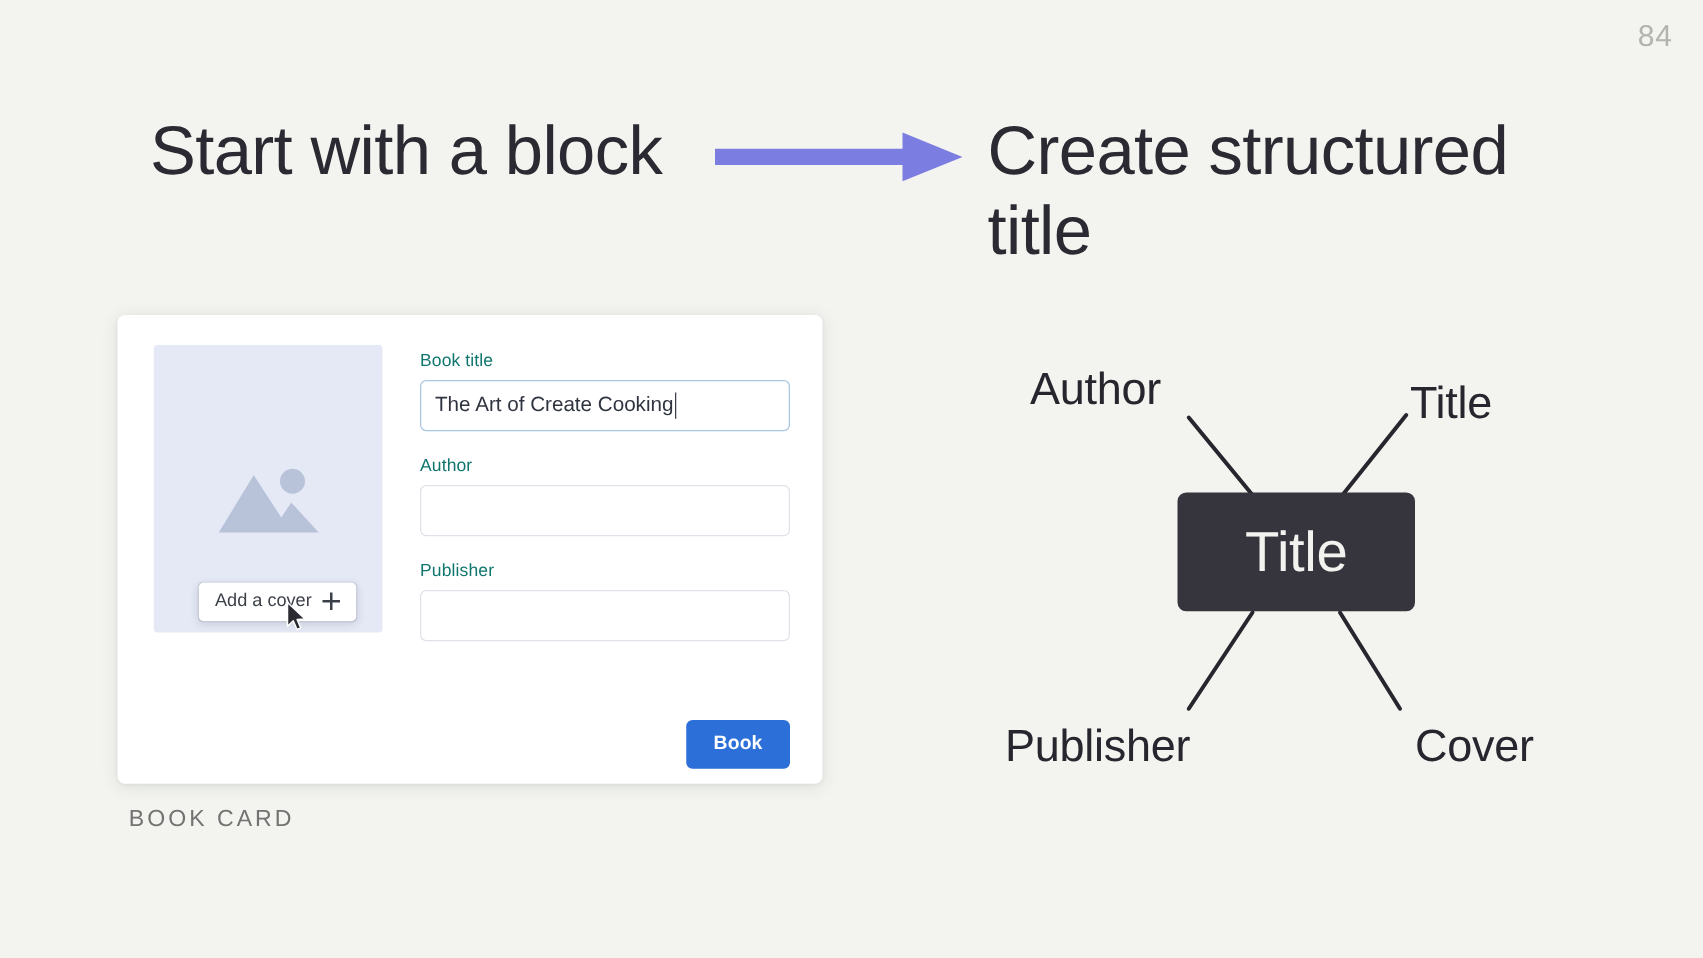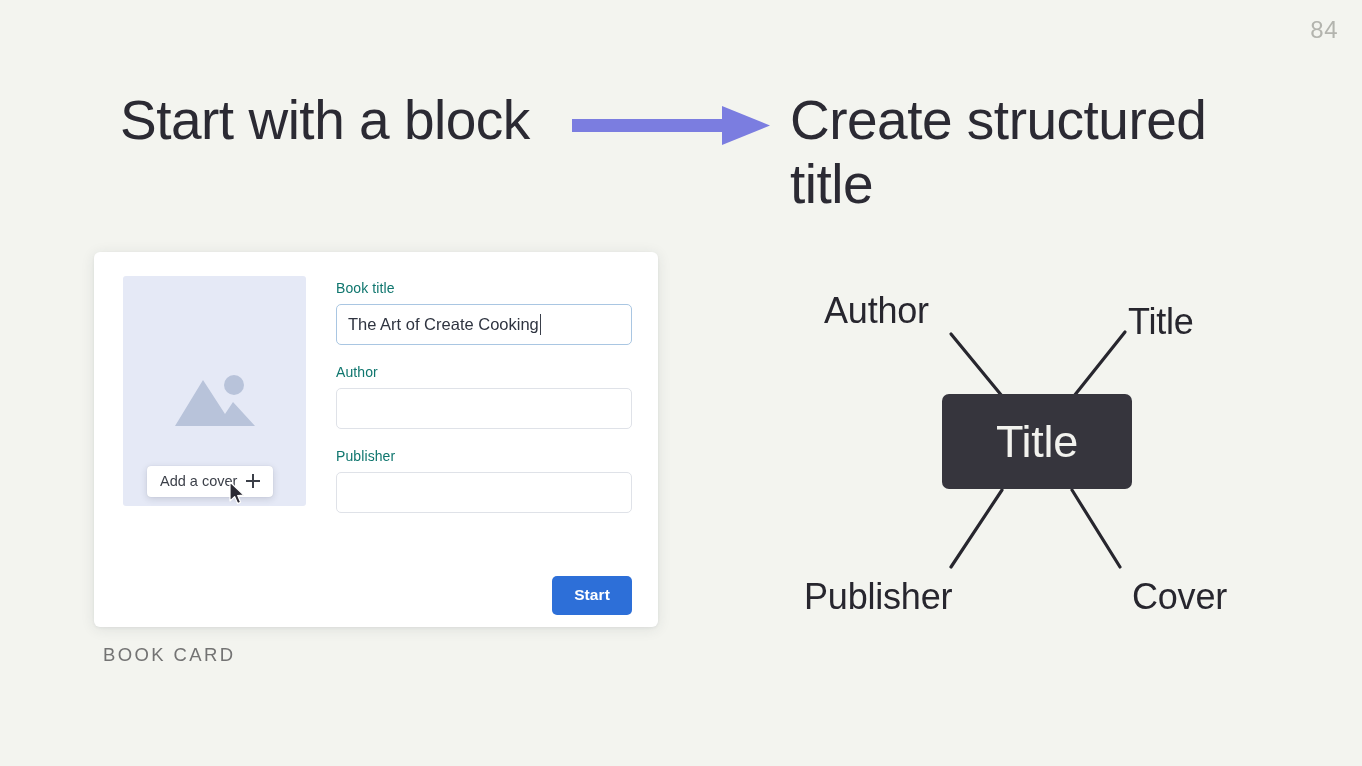--- a/index.html
+++ b/index.html
@@ -78,21 +78,21 @@
     overflow: visible;
   }
   .cover-img-icon {
     position: absolute;
     left: 50%;
     top: 96px;
     transform: translateX(-50%);
   }
   .add-cover-btn {
     position: absolute;
-    left: 24px;
+    left: 36px;
     top: 190px;
     background: #ffffff;
     border-radius: 4px;
     box-shadow: 0 2px 7px rgba(40,45,60,0.16), 0 0 1px rgba(40,45,60,0.18);
     padding: 7px 13px 8px 13px;
     display: flex;
     align-items: center;
     gap: 9px;
     font-size: 14.5px;
     color: #3b3f48;
@@ -278,21 +278,21 @@
       </div>
     </div>
 
     <div class="field-group">
       <div class="field-label">Publisher</div>
       <div class="field-input">
         <span></span>
       </div>
     </div>
 
-    <button class="save-btn">Start</button>
+    <button class="save-btn">Book</button>
   </div>
 </div>
 
 <div class="card-caption">BOOK CARD</div>
 
 <div class="diagram">
   <svg width="500" height="370" viewBox="0 0 500 370">
     <line x1="171" y1="64" x2="222" y2="126" stroke="#27262e" stroke-width="3.2" stroke-linecap="round"></line>
     <line x1="345" y1="62" x2="294" y2="126" stroke="#27262e" stroke-width="3.2" stroke-linecap="round"></line>
     <line x1="171" y1="297" x2="222" y2="220" stroke="#27262e" stroke-width="3.2" stroke-linecap="round"></line>

